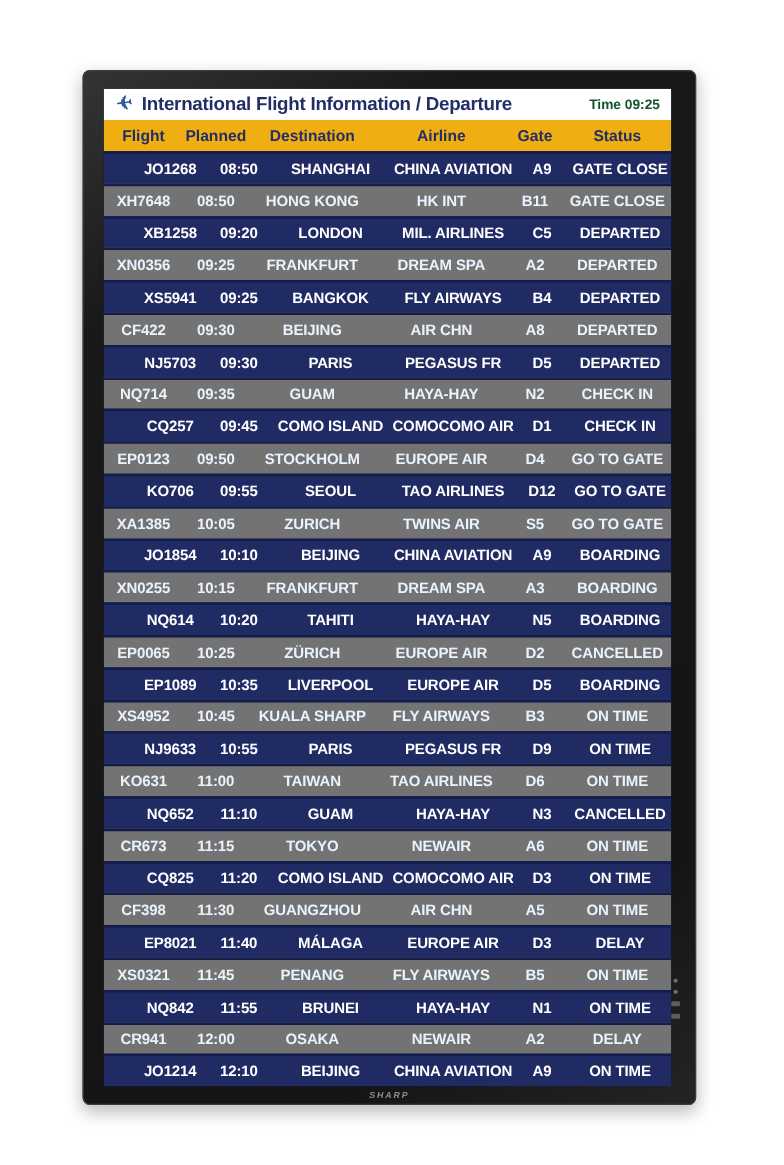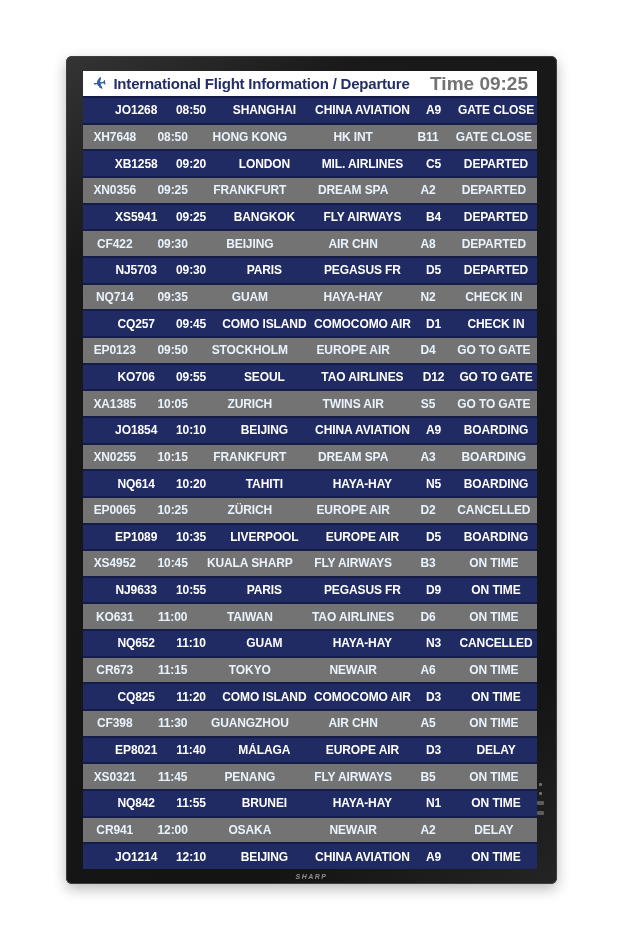--- a/index.html
+++ b/index.html
@@ -47,23 +47,23 @@
   }
   .title-text {
     flex: 1;
     font-size: 15px;
     font-weight: bold;
     color: #242e66;
     letter-spacing: -0.2px;
     white-space: nowrap;
   }
   .time-text {
-    font-size: 19px;
+    font-size: 11px;
     font-weight: bold;
-    color: #737373;
+    color: #14532d;
     white-space: nowrap;
   }
   
   .colheader {
     height: 25px;
     flex: 0 0 25px;
     background: #efae12;
     display: flex;
     align-items: center;
   }
@@ -141,20 +141,28 @@
 
 <div class="monitor">
   <div class="screen">
 
     <div class="titlebar">
       <span class="plane">✈</span>
       <span class="title-text">International Flight Information / Departure</span>
       <span class="time-text">Time 09:25</span>
     </div>
 
+    <div class="colheader">
+        <span class="cell col0">Flight</span>
+        <span class="cell col1">Planned</span>
+        <span class="cell col2">Destination</span>
+        <span class="cell col3">Airline</span>
+        <span class="cell col4">Gate</span>
+        <span class="cell col5">Status</span>
+      </div>
 
     <div class="rows">
         <div class="row dark">
           <span class="cell col0">JO1268</span>
           <span class="cell col1">08:50</span>
           <span class="cell col2">SHANGHAI</span>
           <span class="cell col3">CHINA AVIATION</span>
           <span class="cell col4">A9</span>
           <span class="cell col5">GATE CLOSE</span>
         </div>

